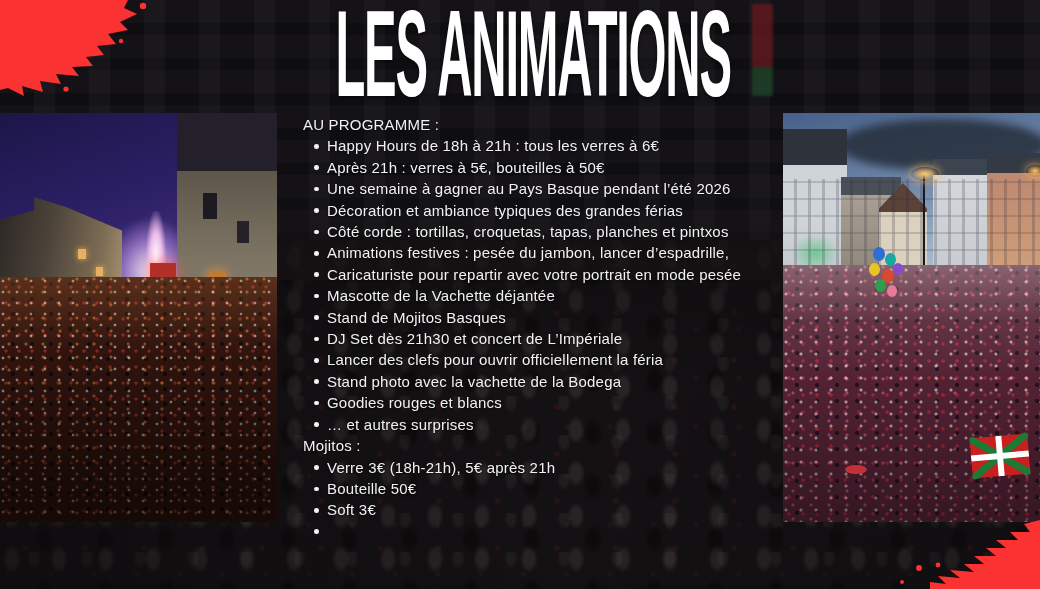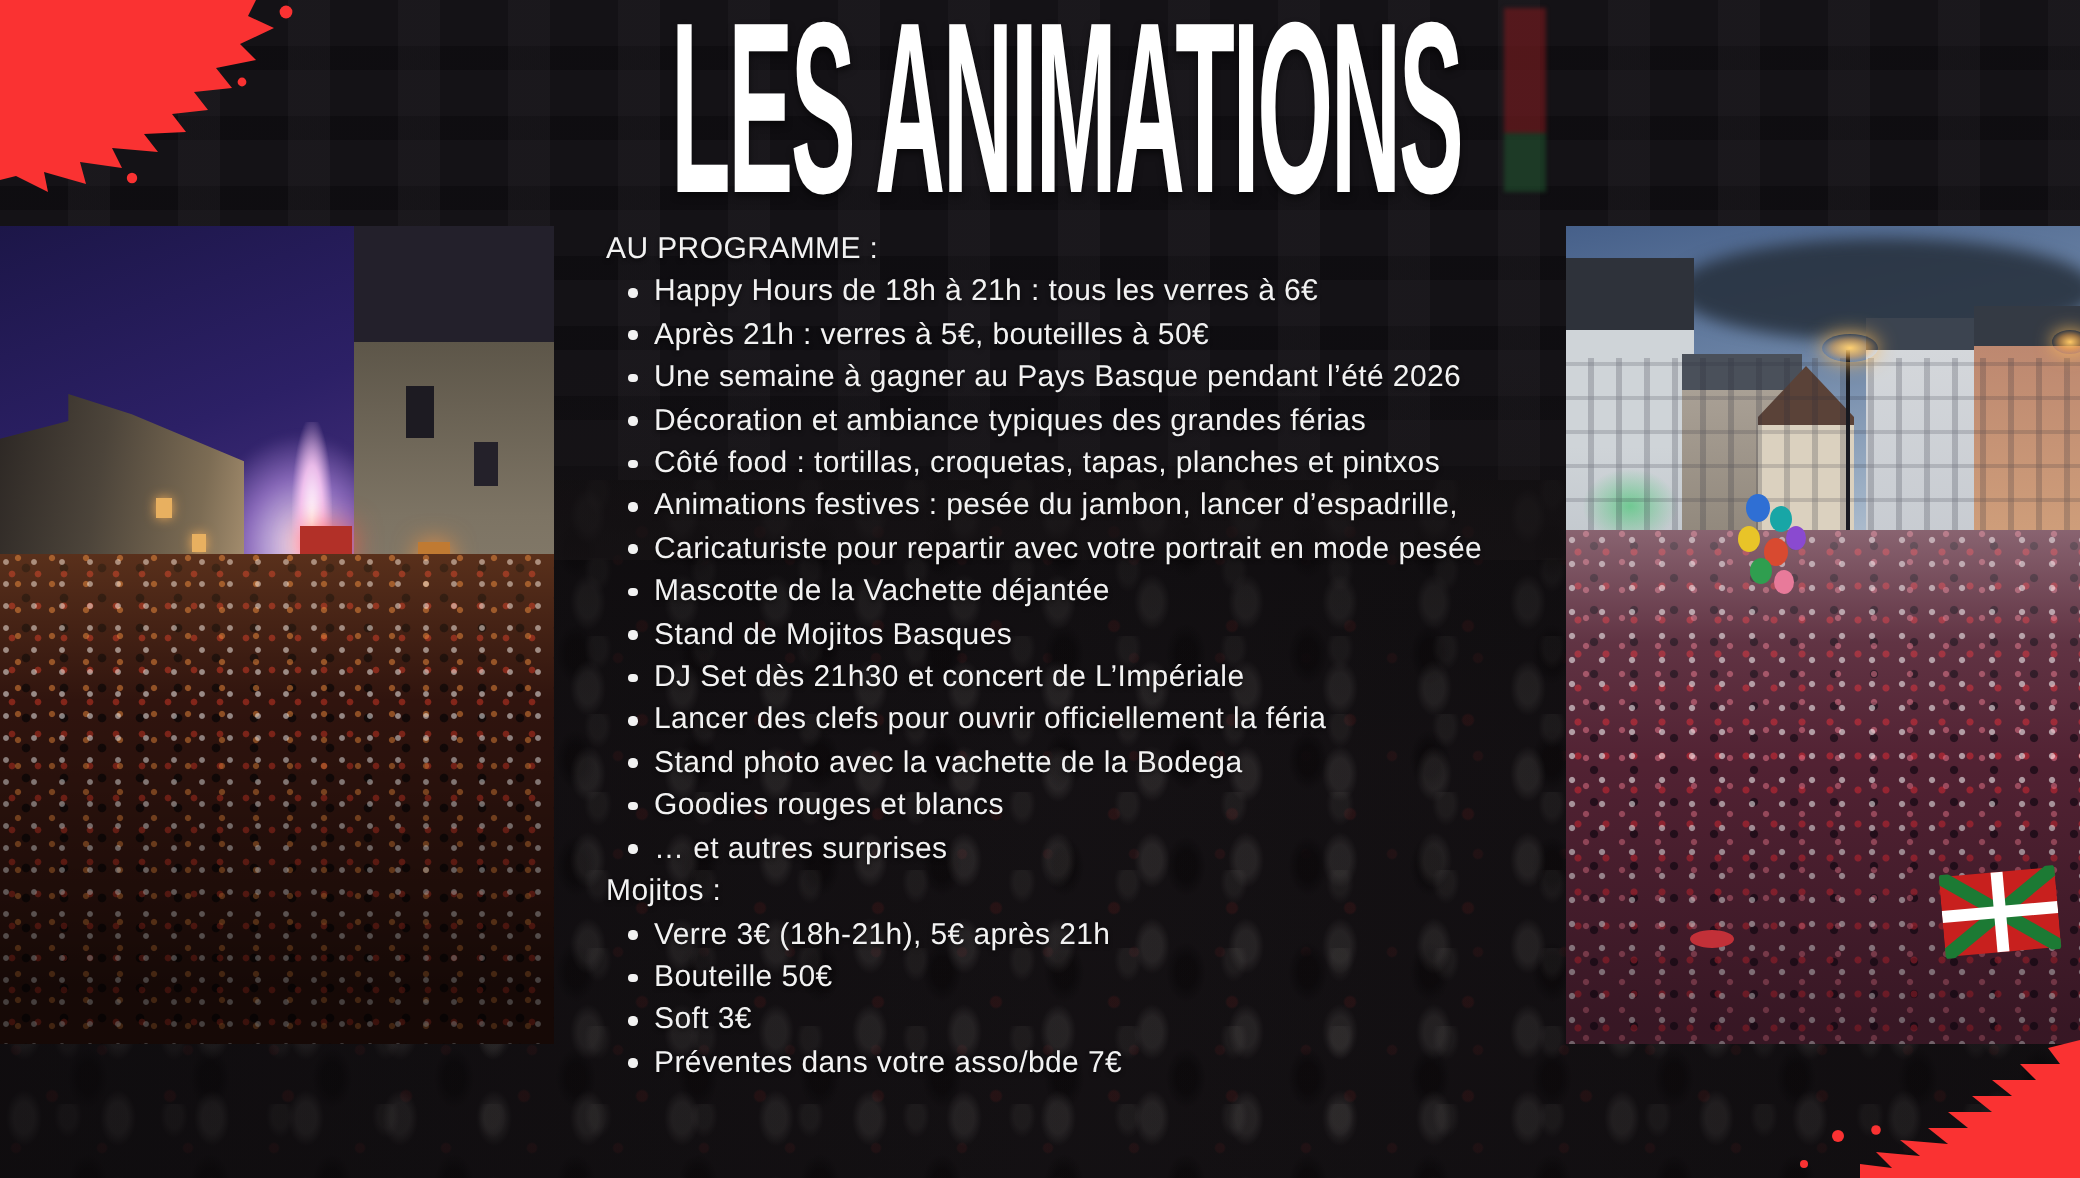--- a/index.html
+++ b/index.html
@@ -217,30 +217,30 @@
   <div class="title-wrap">
     <span class="title">LES ANIMATIONS</span>
   </div>
 
   <div class="content">
     <div class="line heading"><span>AU PROGRAMME :</span></div>
     <div class="line bullet"><span class="dot"></span><span>Happy Hours de 18h à 21h : tous les verres à 6€</span></div>
     <div class="line bullet"><span class="dot"></span><span>Après 21h : verres à 5€, bouteilles à 50€</span></div>
     <div class="line bullet"><span class="dot"></span><span>Une semaine à gagner au Pays Basque pendant l’été 2026</span></div>
     <div class="line bullet"><span class="dot"></span><span>Décoration et ambiance typiques des grandes férias</span></div>
-    <div class="line bullet"><span class="dot"></span><span>Côté food : tortillas, croquetas, tapas, planches et pintxos</span></div>
+    <div class="line bullet"><span class="dot"></span><span>Côté corde : tortillas, croquetas, tapas, planches et pintxos</span></div>
     <div class="line bullet"><span class="dot"></span><span>Animations festives : pesée du jambon, lancer d’espadrille,</span></div>
     <div class="line bullet"><span class="dot"></span><span>Caricaturiste pour repartir avec votre portrait en mode pesée</span></div>
     <div class="line bullet"><span class="dot"></span><span>Mascotte de la Vachette déjantée</span></div>
     <div class="line bullet"><span class="dot"></span><span>Stand de Mojitos Basques</span></div>
     <div class="line bullet"><span class="dot"></span><span>DJ Set dès 21h30 et concert de L’Impériale</span></div>
     <div class="line bullet"><span class="dot"></span><span>Lancer des clefs pour ouvrir officiellement la féria</span></div>
     <div class="line bullet"><span class="dot"></span><span>Stand photo avec la vachette de la Bodega</span></div>
     <div class="line bullet"><span class="dot"></span><span>Goodies rouges et blancs</span></div>
     <div class="line bullet"><span class="dot"></span><span>… et autres surprises</span></div>
     <div class="line heading"><span>Mojitos :</span></div>
     <div class="line bullet"><span class="dot"></span><span>Verre 3€ (18h-21h), 5€ après 21h</span></div>
     <div class="line bullet"><span class="dot"></span><span>Bouteille 50€</span></div>
     <div class="line bullet"><span class="dot"></span><span>Soft 3€</span></div>
-    <div class="line bullet"><span class="dot"></span><span>Préventes dans votre asso/bde 7€</span></div>
+    <div class="line bullet"><span class="dot"></span></div>
   </div>
 
 </div>
 
 </body></html>

